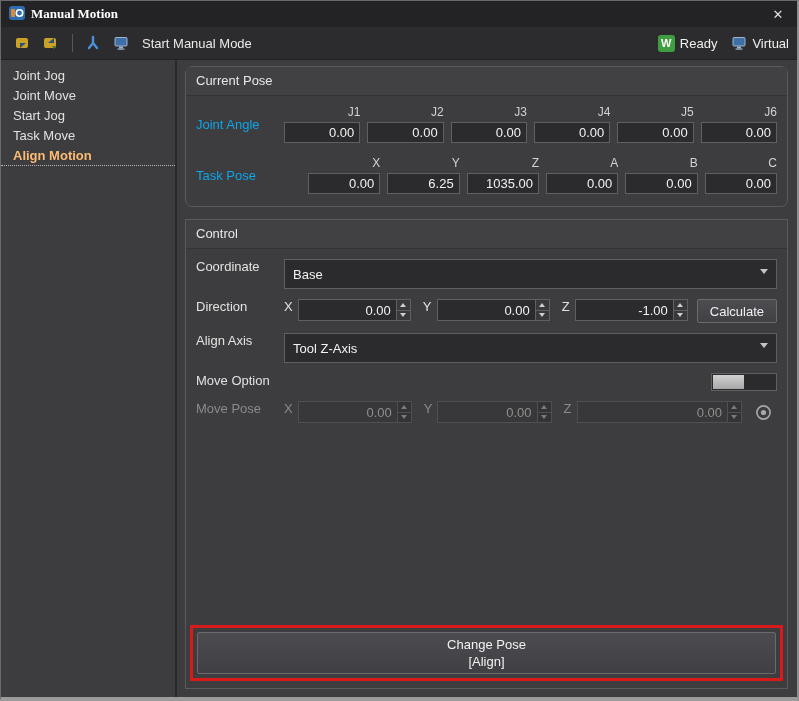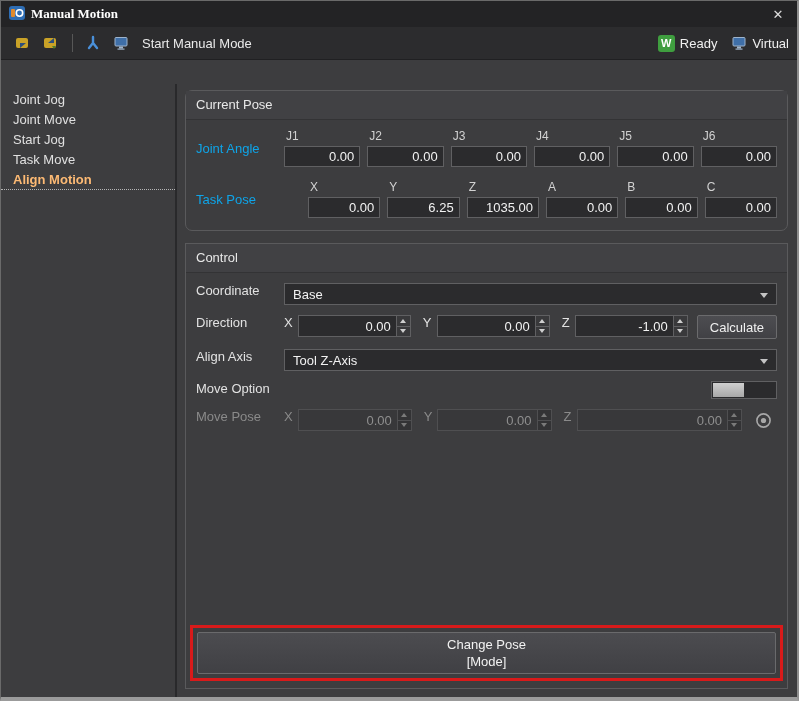--- a/index.html
+++ b/index.html
@@ -22,49 +22,49 @@
   .tb-icon { width:26px; height:24px; display:flex; align-items:center; justify-content:center; margin-right:2px; }
   .tb-sep { width:1px; height:18px; background:#575757; margin:0 7px; }
   .start-label { color:#eaeaea; margin-left:6px; }
   .toolbar .spacer { flex:1; }
   .status-badge { display:flex; align-items:center; margin-left:14px; color:#f0f0f0; }
   .w-icon { width:17px; height:17px; background:#3f9e3f; border-radius:3px; color:#ffffff; font-weight:bold;
             font-size:11px; display:flex; align-items:center; justify-content:center; margin-right:5px; }
   .status-badge svg { margin-right:5px; }
 
   
-  .body { flex:1; display:flex; min-height:0;margin-top:24px; }
+  .body { flex:1; display:flex; min-height:0; }
 
   .sidebar { width:176px; flex:0 0 auto; background:#3d3d3f; border-right:2px solid #29292b; padding-top:6px; }
   .side-item { height:20px; line-height:20px; padding-left:12px; color:#e0e0e0; cursor:default; }
   .side-item.selected { font-weight:bold; color:#fdba74; border-bottom:1px dotted #b5b5b5; }
 
   .main { flex:1; display:flex; flex-direction:column; padding:6px 9px 8px 8px; min-height:0; }
 
   
   .group { border:1px solid #5a5a5c; background:#3d3d3f; }
   .group-title { padding:6px 10px 7px; background:#414144; border-bottom:1px solid #333335; color:#e8e8e8; }
   .group.current { flex:0 0 auto; margin-bottom:12px;border-radius:7px; }
   .group.control { flex:1; display:flex; flex-direction:column; min-height:0; }
 
   
   .pose-row { display:flex; padding:9px 10px 4px; }
   .row-label { width:88px; flex:0 0 auto; display:flex; align-items:center; color:#0ea5e9; }
   .cols { flex:1; display:flex; }
-  .field-col { flex:1; margin-right:7px; display:flex; flex-direction:column; }
+  .field-col { flex:1; margin-right:7px; display:flex; flex-direction:column;align-items:flex-end; }
   .field-col:last-child { margin-right:0; }
   .field-header { font-size:12px; color:#d2d2d2; margin:0 0 3px 2px; }
   .num-input { width:100%; height:21px; background:#2b2b2d; border:1px solid #606062; color:#f2f2f2;
                text-align:right; padding:0 5px; font-family:"Liberation Sans","DejaVu Sans",sans-serif; font-size:13px; }
   .pose-row.last { padding-bottom:12px;gap:24px; }
 
   
   .ctrl-row { display:flex; align-items:flex-start; padding:5px 10px; }
   .ctrl-label { width:88px; flex:0 0 auto; color:#e2e2e2; }
-  .select { flex:1; height:22px; background:#2b2b2d; border:1px solid #606062; display:flex; align-items:center;
+  .select { flex:1; height:30px; background:#2b2b2d; border:1px solid #606062; display:flex; align-items:center;
             padding:0 8px; color:#f2f2f2; position:relative; cursor:default; }
   .select-arrow { position:absolute; right:8px; top:9px; width:0; height:0;
                   border-left:4px solid transparent; border-right:4px solid transparent; border-top:5px solid #c4c4c4; }
 
   .axis-label { margin:0 5px 0 12px; color:#e2e2e2; }
   .axis-label.first { margin-left:0; }
   .spin { position:relative; flex:1; height:22px; }
   .spin .num-input { height:22px; padding-right:19px; }
   .spin-arrows { position:absolute; right:1px; top:1px; bottom:1px; width:14px; display:flex; flex-direction:column;
                  border-left:1px solid #606062; background:#39393b; }
@@ -344,20 +344,20 @@
               <circle cx="8.5" cy="8.5" r="2.6" fill="#a8a8a8"></circle>
             </svg>
           </span>
         </div>
 
         <div class="flex-fill"></div>
 
         <div class="annotation">
           <div class="change-pose-btn">
             <div>Change Pose</div>
-            <div>[Mode]</div>
+            <div>[Align]</div>
           </div>
         </div>
 
       </div>
     </div>
   </div>
 </div>
 
 </body></html>

